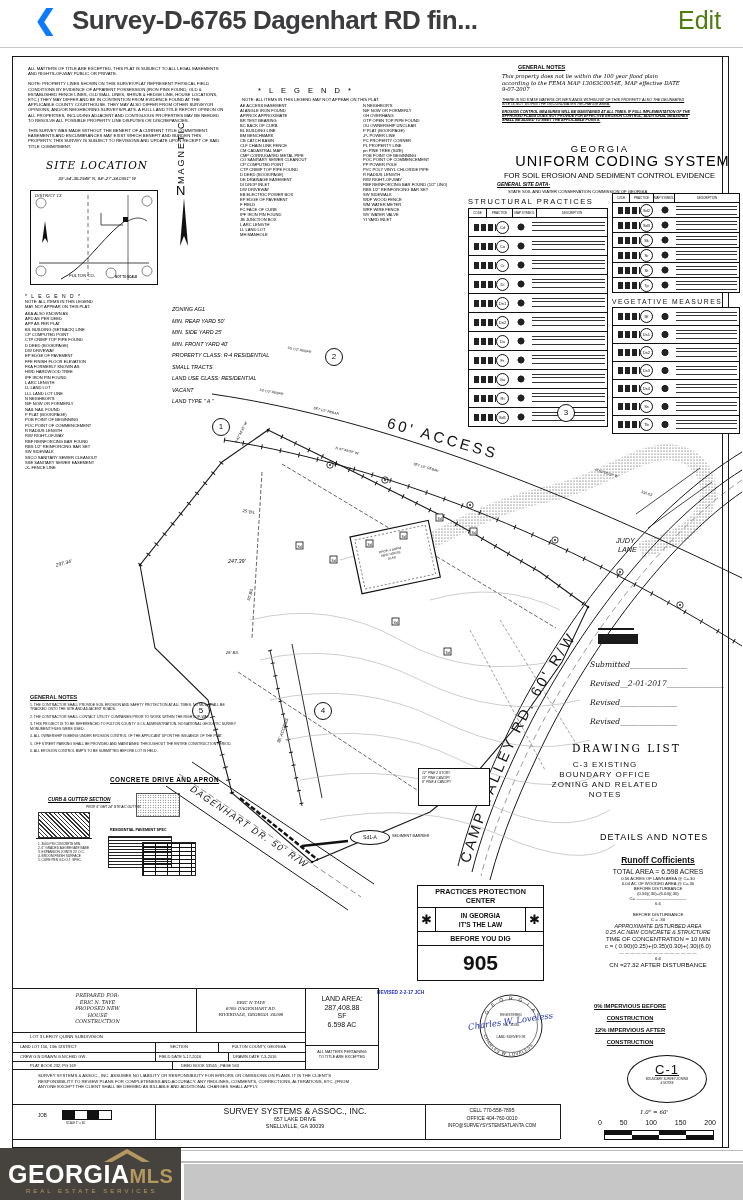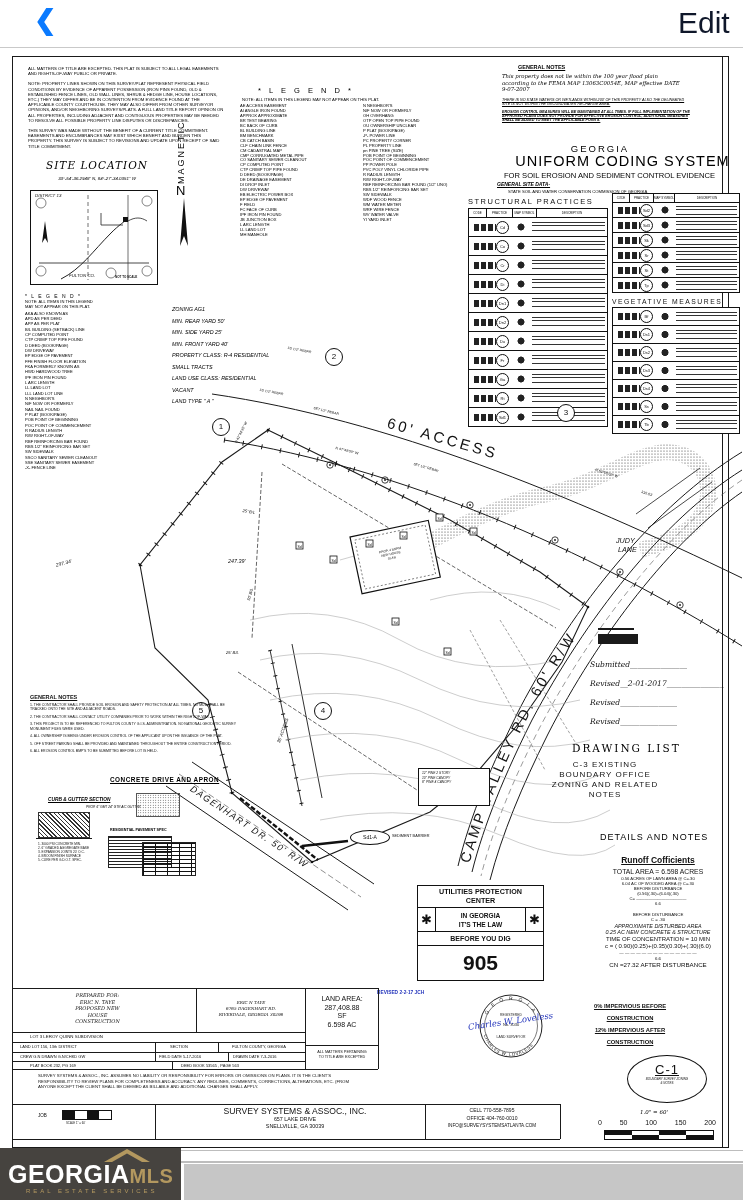--- a/index.html
+++ b/index.html
@@ -6,21 +6,21 @@
   #screen{position:relative;width:743px;height:1200px;background:#fff;overflow:hidden;
           font-family:"Liberation Sans",sans-serif;color:#111;}
   .abs{position:absolute;}
   .ln{position:absolute;background:#1a1a1a;}
   .gln{position:absolute;background:#bdbdbd;}
   
   .appbar{position:absolute;left:0;top:0;width:743px;height:47px;background:#fff;}
   .back{position:absolute;left:34px;top:4px;font-size:27px;color:#0a7aff;font-weight:bold;}
   .title{position:absolute;left:72px;top:5px;width:590px;font-size:26px;font-weight:700;color:#3c3c3e;
          white-space:nowrap;overflow:hidden;letter-spacing:-0.5px;}
-  .edit{position:absolute;left:678px;top:6px;font-size:30px;color:#0f172a;}
+  .edit{position:absolute;left:678px;top:6px;font-size:25px;color:#4d7c0f;}
   
   .scan{position:absolute;color:#000000;}
   .tiny p{margin:0 0 5px 0;}
   .mlbl{position:absolute;white-space:nowrap;font-size:3.6px;color:#111;transform-origin:0 0;}
   .ital{font-style:italic;}
   .und{text-decoration:underline;}
   .ctr{text-align:center;}
   
   .li{margin:0;}
   .legcol .li{white-space:nowrap;overflow:hidden;font-size:4.1px;line-height:4.95px;}
@@ -94,20 +94,21 @@
   .graymat{position:absolute;left:184px;top:1164px;width:559px;height:36px;background:#c6c6c6;}
   svg{overflow:visible;}
 </style>
 </head>
 <body>
 
 <div id="screen">
 
   <div class="appbar">
     <div class="back">❮</div>
+    <div class="title">Survey-D-6765 Dagenhart RD fin...</div>
     <div class="edit">Edit</div>
   </div>
   <div class="gln" style="left:0;top:47px;width:743px;height:1px;background:#c9c9c9;"></div>
 
   <div>
   <div class="ln" style="left:12px;top:56px;width:717px;height:1px;"></div>
   <div class="ln" style="left:12px;top:1147px;width:717px;height:1px;"></div>
   <div class="ln" style="left:12px;top:56px;width:1px;height:1091px;"></div>
   <div class="ln" style="left:728px;top:56px;width:1px;height:1091px;"></div>
   <div class="ln" style="left:722px;top:56px;width:1px;height:1091px;"></div>
@@ -552,21 +553,21 @@
         <div class="li"><span>0.25 AC NEW CONCRETE &amp; STRUCTURE</span></div>
         <div class="li"><span>TIME OF CONCENTRATION = 10 MIN</span></div>
         <div class="li"><span>c = ( 0.90)(0.25)+(0.35)(0.30)+(.30)(6.0)</span></div>
         <div class="li"><span>— — — — — — — — — — — — — —</span></div>
         <div class="li"><span>6.6</span></div>
         <div class="li"><span>CN =27.32    AFTER DISTURBANCE</span></div>
       </div>
   </div>
 
   <div class="util">
-    <div class="r1"><span>UTILITIES PROTECTION</span><br>
+    <div class="r1"><span>PRACTICES PROTECTION</span><br>
       <span>CENTER</span></div>
     <div class="r2">
       <div class="star">✱</div>
       <div class="mid"><span>IN  GEORGIA</span><br>
         <span>IT'S   THE  LAW</span></div>
       <div class="star">✱</div>
     </div>
     <div class="r3">BEFORE YOU DIG</div>
     <div class="r4">905</div>
   </div>

